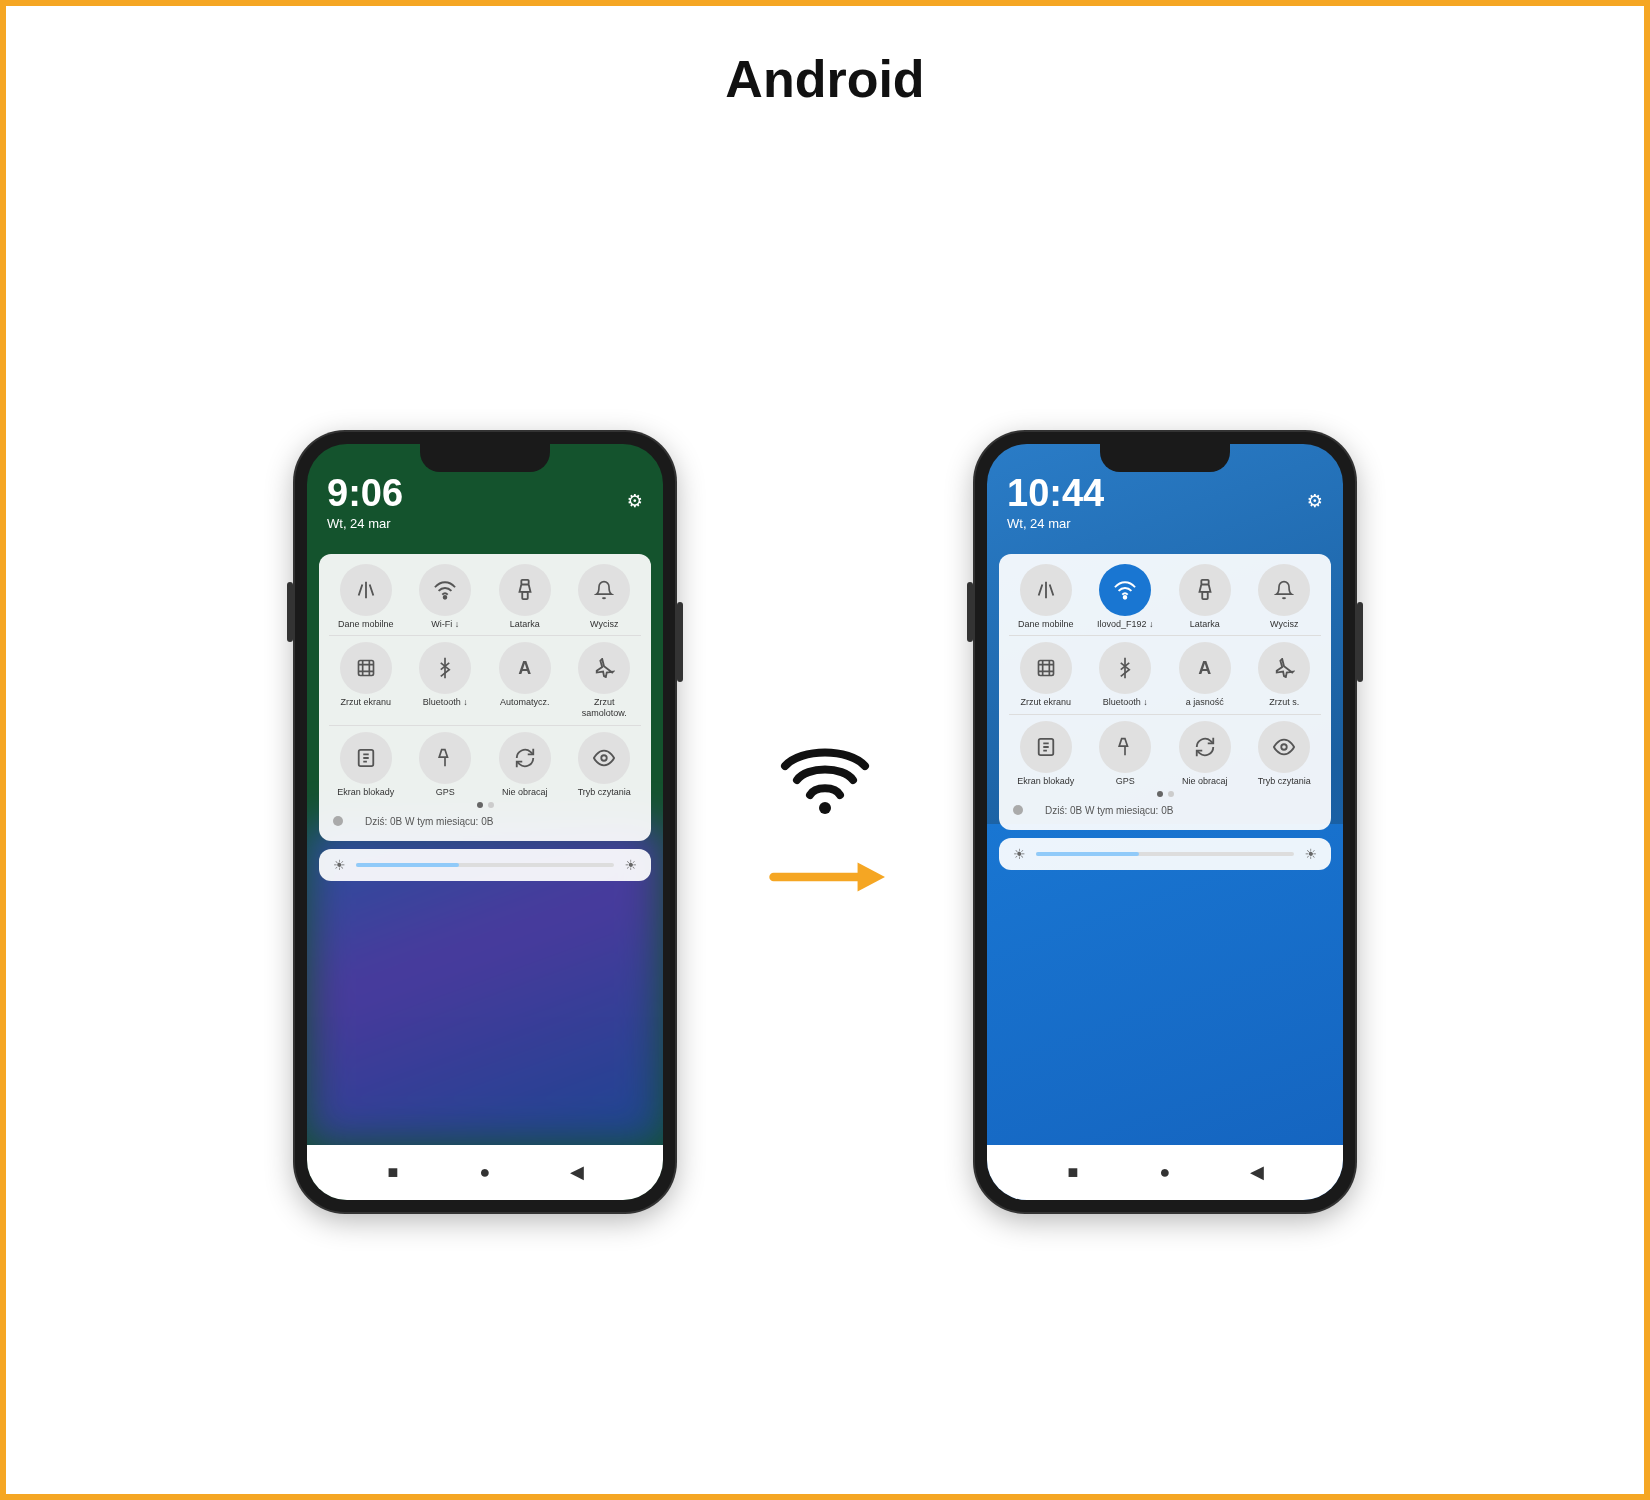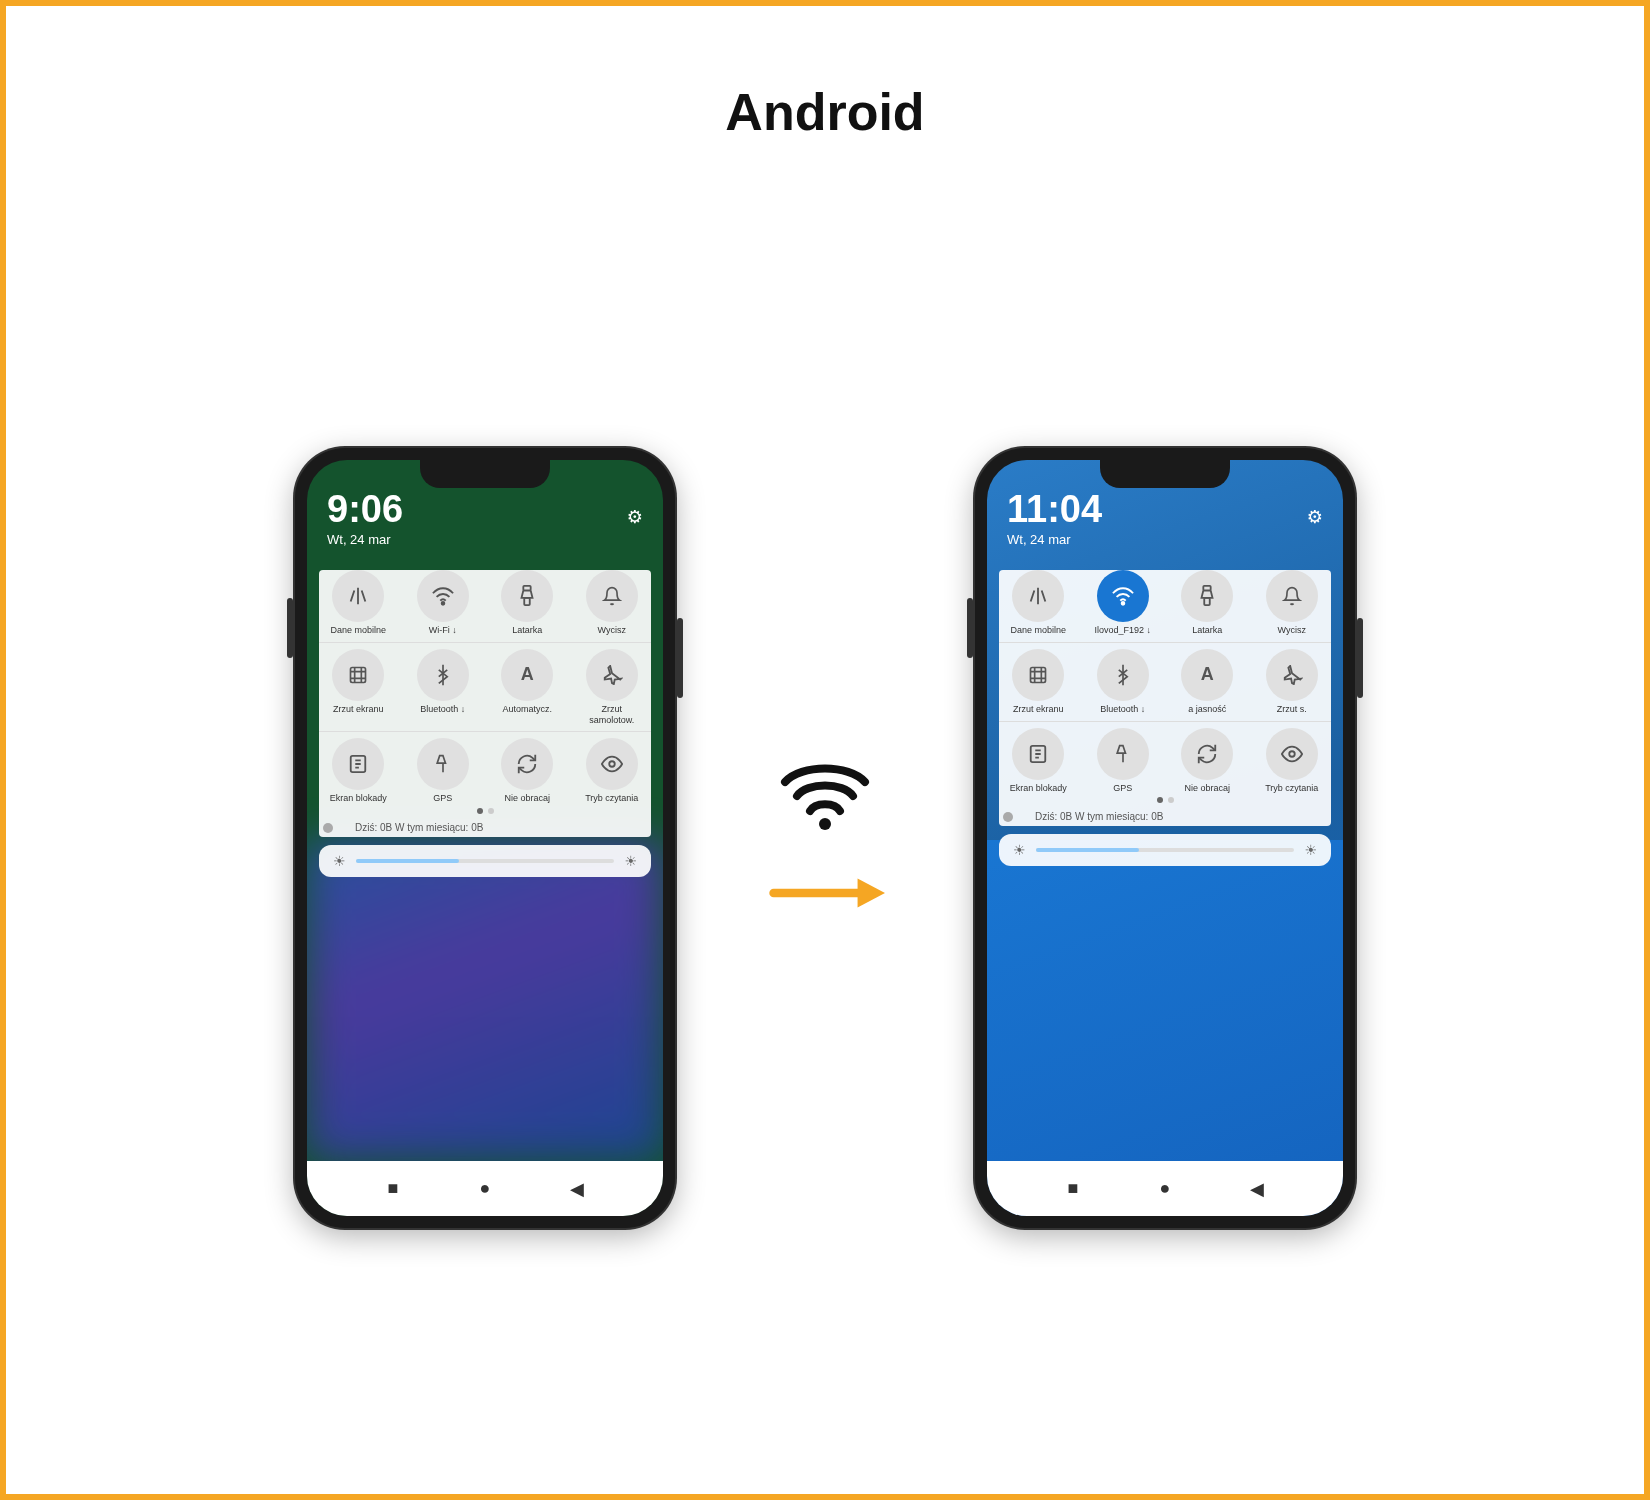--- a/index.html
+++ b/index.html
@@ -11,21 +11,21 @@
       font-family: 'Arial', sans-serif;
       display: flex;
       flex-direction: column;
       align-items: center;
       overflow: hidden;
     }
     .page-title {
       font-size: 52px;
       font-weight: bold;
       color: #111;
-      margin-top: 76px;
+      margin-top: 43px;
       margin-bottom: 40px;
     }
     .phones-container {
       display: flex;
       flex-direction: row;
       align-items: center;
       justify-content: center;
       gap: 0px;
       width: 100%;
       flex: 1;
@@ -143,22 +143,23 @@
       font-size: 13px;
       color: white;
       padding: 0 20px;
       margin-bottom: 23px;
       position: relative;
       z-index: 5;
     }
     
     .quick-panel {
       background: rgba(255,255,255,0.92);
-      border-radius: 4px;
+      border-radius: 12px;
       margin: 8px 12px;
+      padding: 10px;
       position: relative;
       z-index: 5;
     }
     .quick-grid {
       display: grid;
       grid-template-columns: repeat(4, 1fr);
       gap: 6px;
     }
     .quick-tile {
       display: flex;
@@ -494,21 +495,21 @@
     </div>
   </div>
 
   <div class="phone-wrapper">
     <div class="phone-frame">
       <div class="phone-screen">
         <div class="notch"></div>
         <div class="screen-bg-blue">
 
           <div class="status-bar">
-            <span class="status-time">11:04</span>
+            <span class="status-time">10:44</span>
             <div class="status-right">
               <span class="gear-icon">⚙</span>
             </div>
           </div>
           <div class="status-date">Wt, 24 mar</div>
 
           <div class="quick-panel">
 
             <div class="quick-grid">
               <div class="quick-tile">

